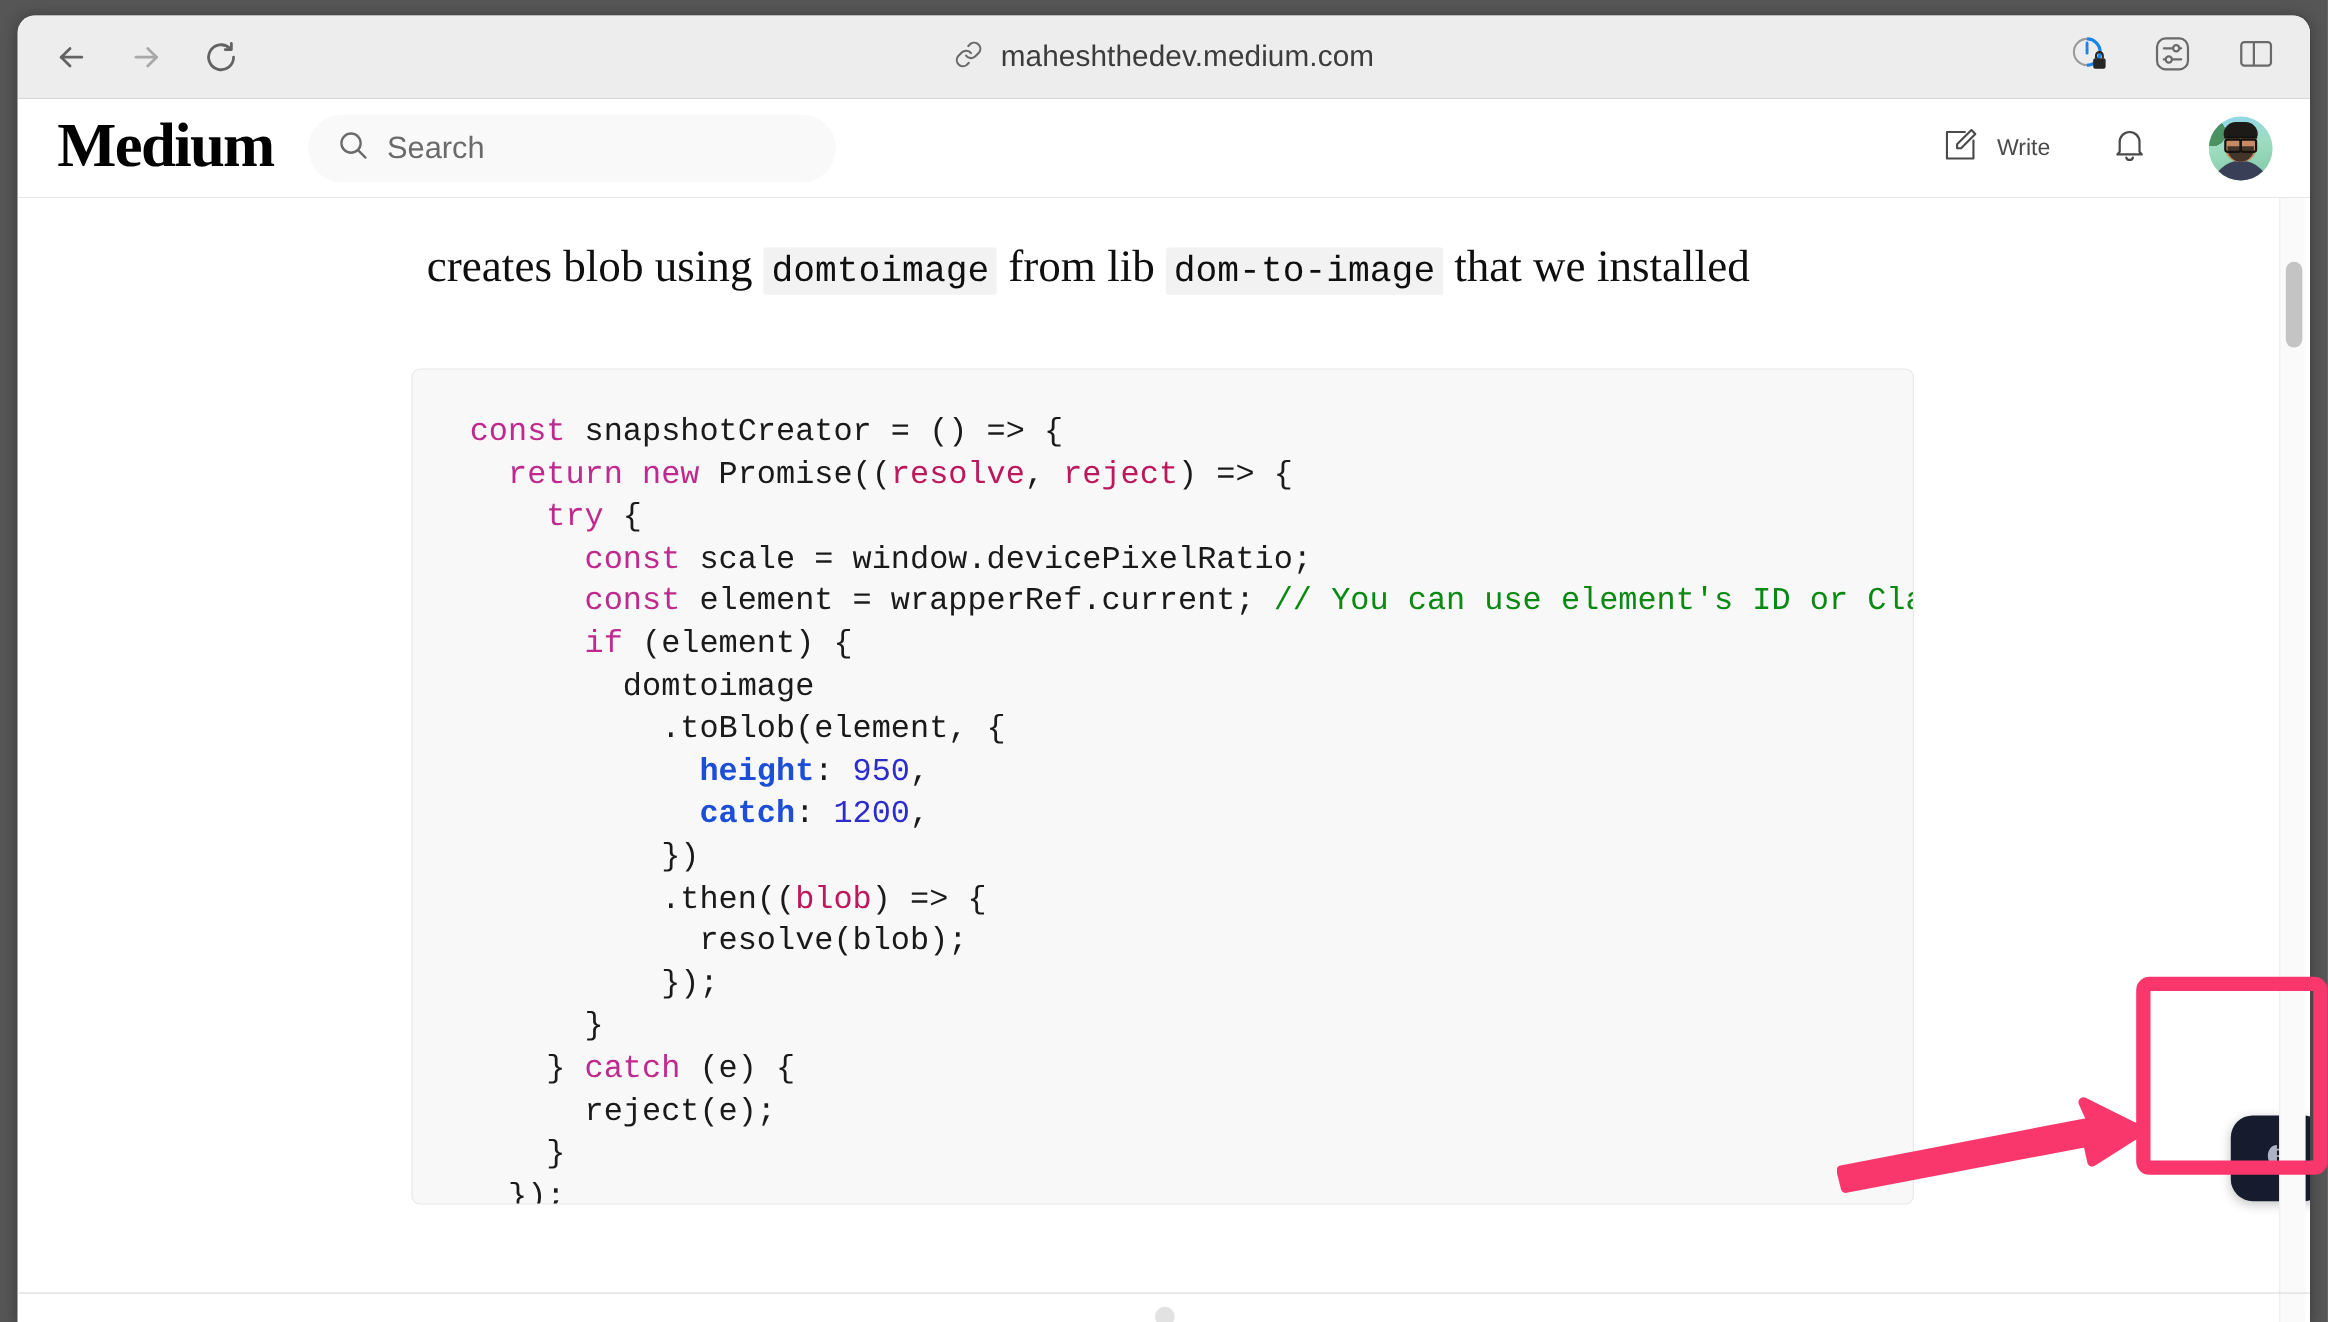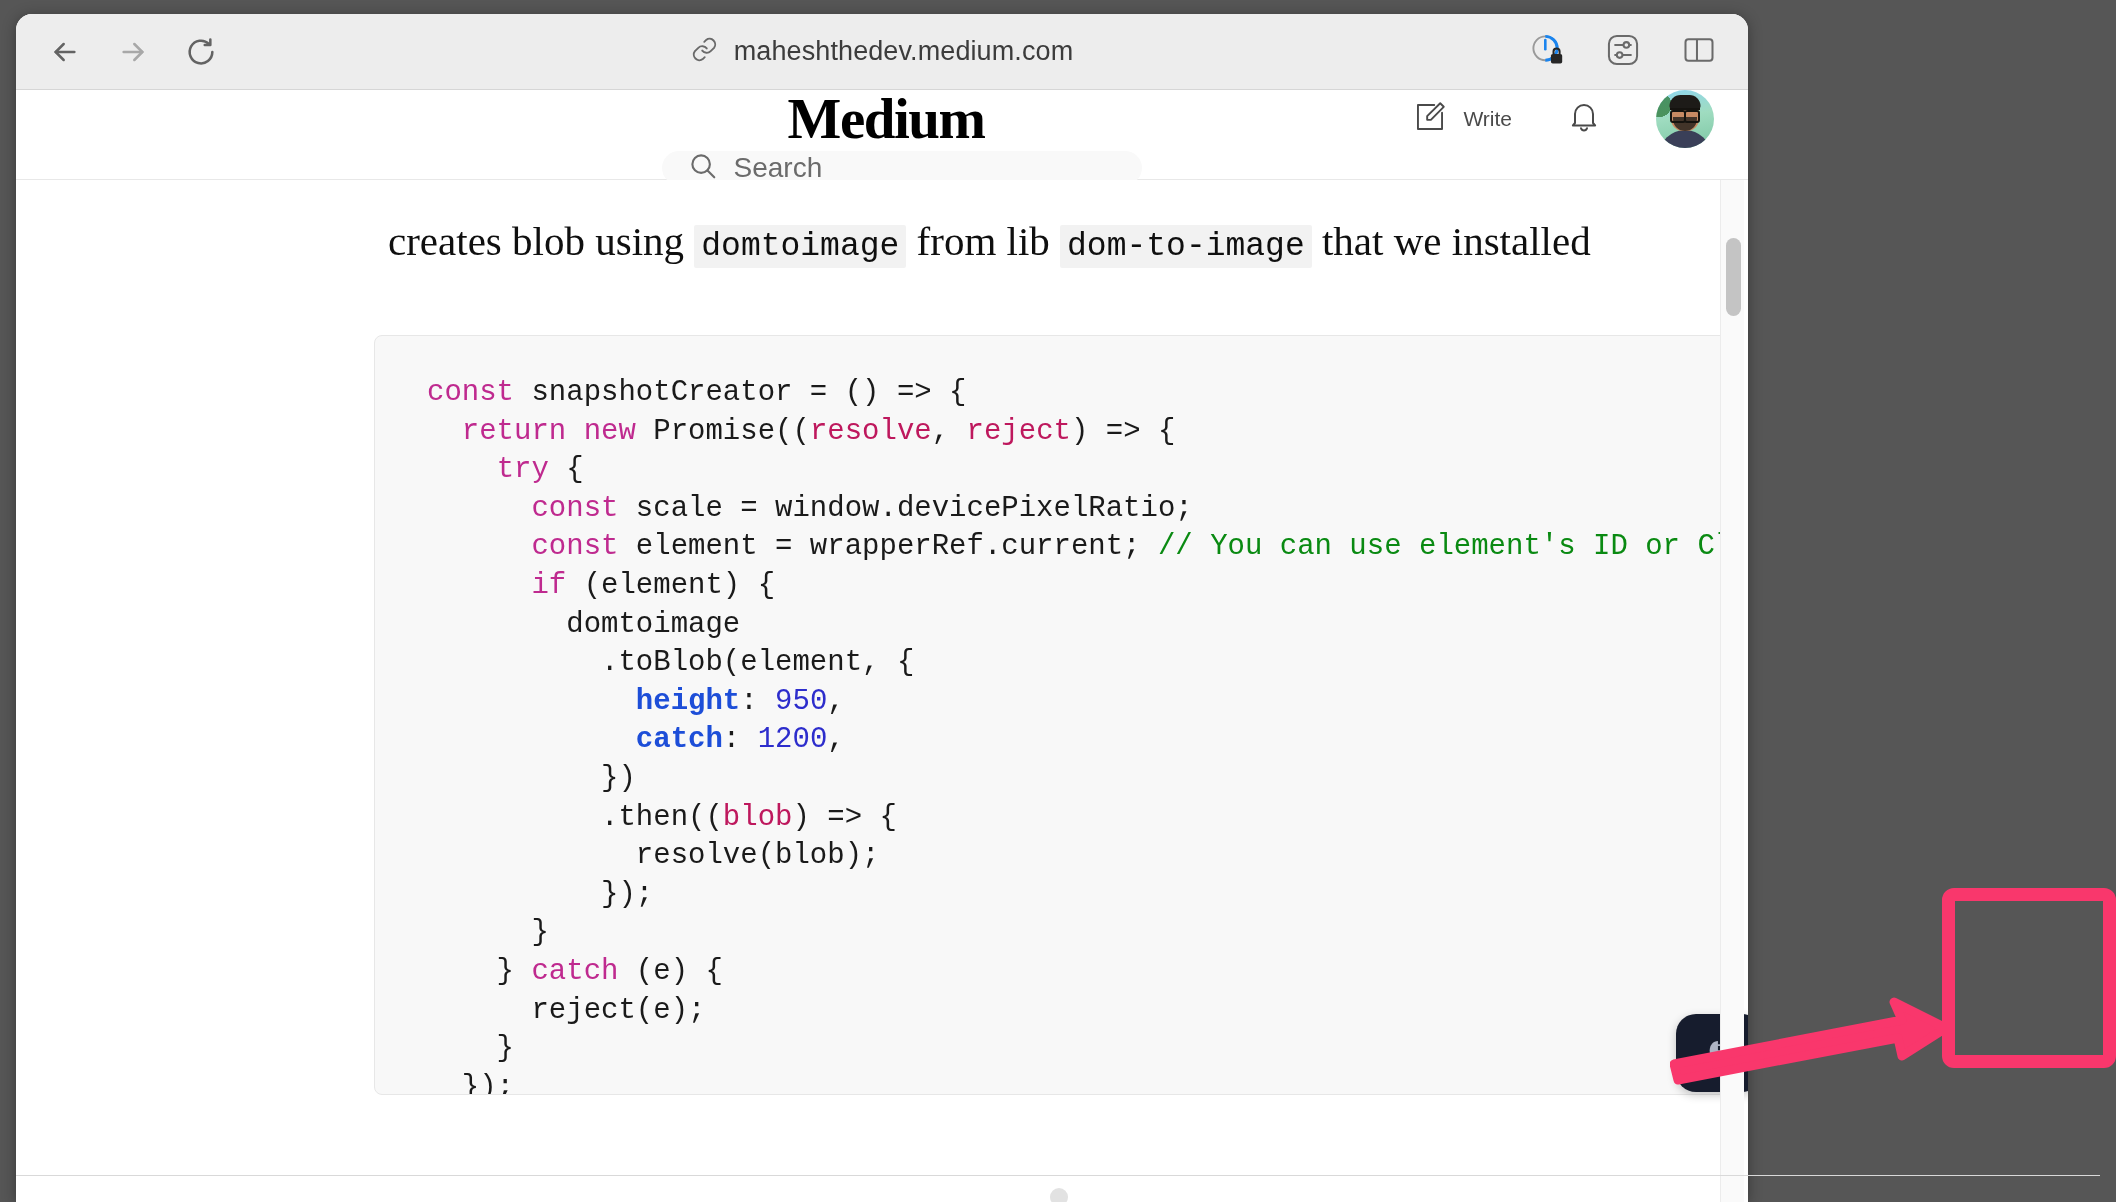--- a/index.html
+++ b/index.html
@@ -17,21 +17,21 @@
     width: 2116px;
     height: 1202px;
     background: #565656;
   }
 
   
   .browser-window {
     position: absolute;
     left: 16px;
     top: 14px;
-    width: 1732px;
+    width: 2084px;
     height: 1188px;
     background: #ffffff;
     border-radius: 16px 16px 0 0;
     overflow: hidden;
     box-shadow: 0 2px 14px rgba(0,0,0,0.35);
   }
 
   
   .toolbar {
     position: relative;
@@ -104,21 +104,20 @@
 
   
   .site-header {
     position: relative;
     height: 90px;
     background: #ffffff;
     border-bottom: 1px solid #e8e8e8;
     display: flex;
     align-items: center;
     padding: 0 28px 0 36px;
-    flex-direction: column;
   }
 
   .medium-logo {
     font-family: "Liberation Serif", serif;
     font-weight: 700;
     font-size: 57px;
     line-height: 1;
     letter-spacing: -1.5px;
     color: #000;
     cursor: pointer;

